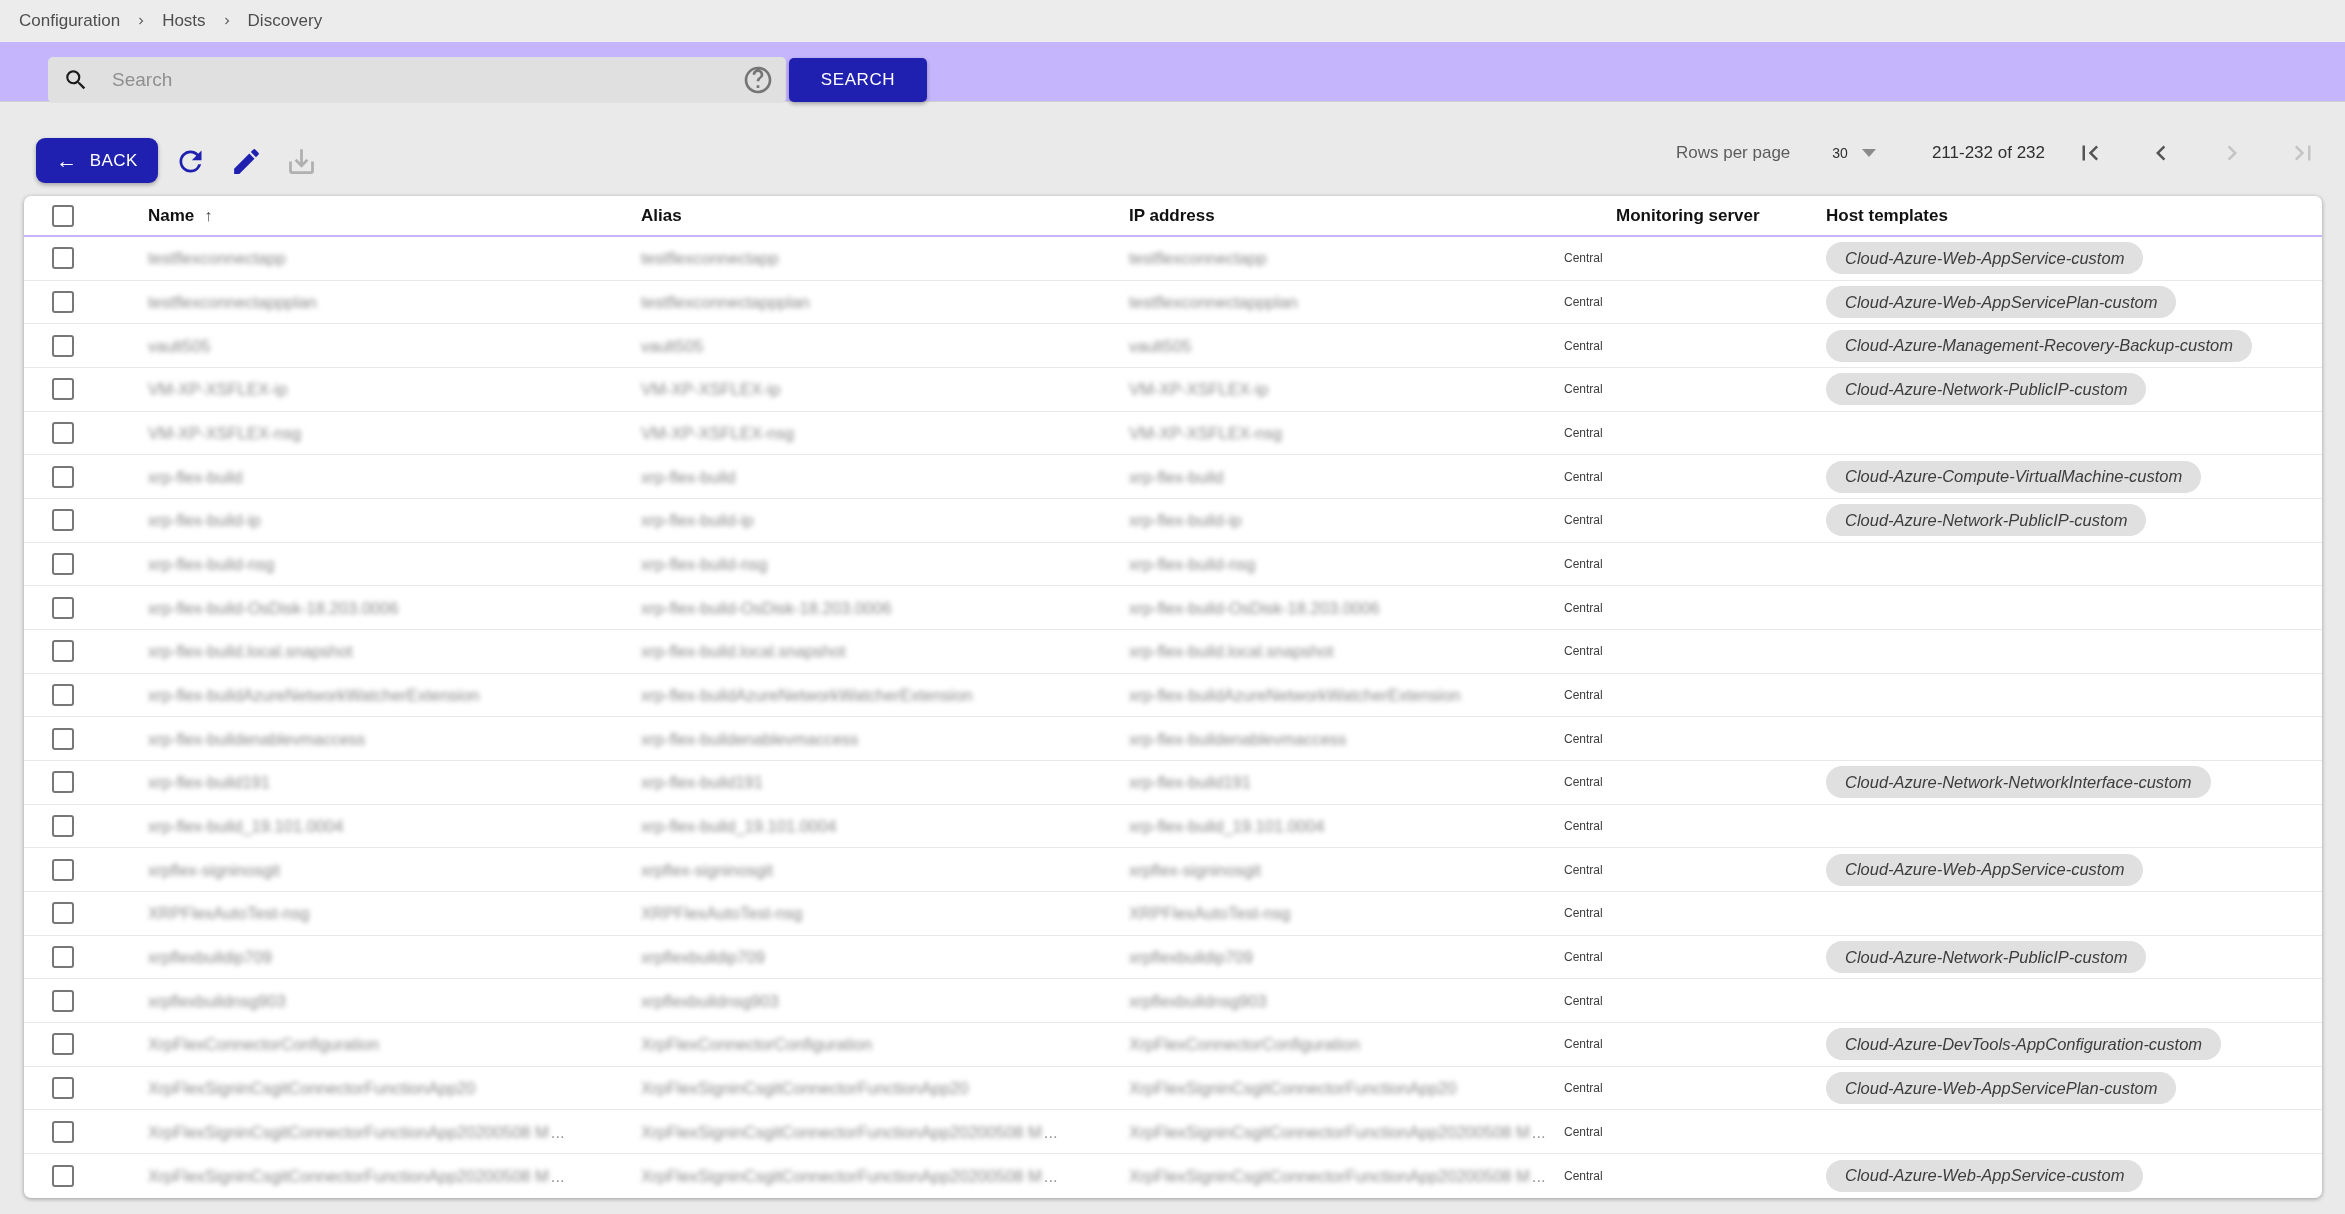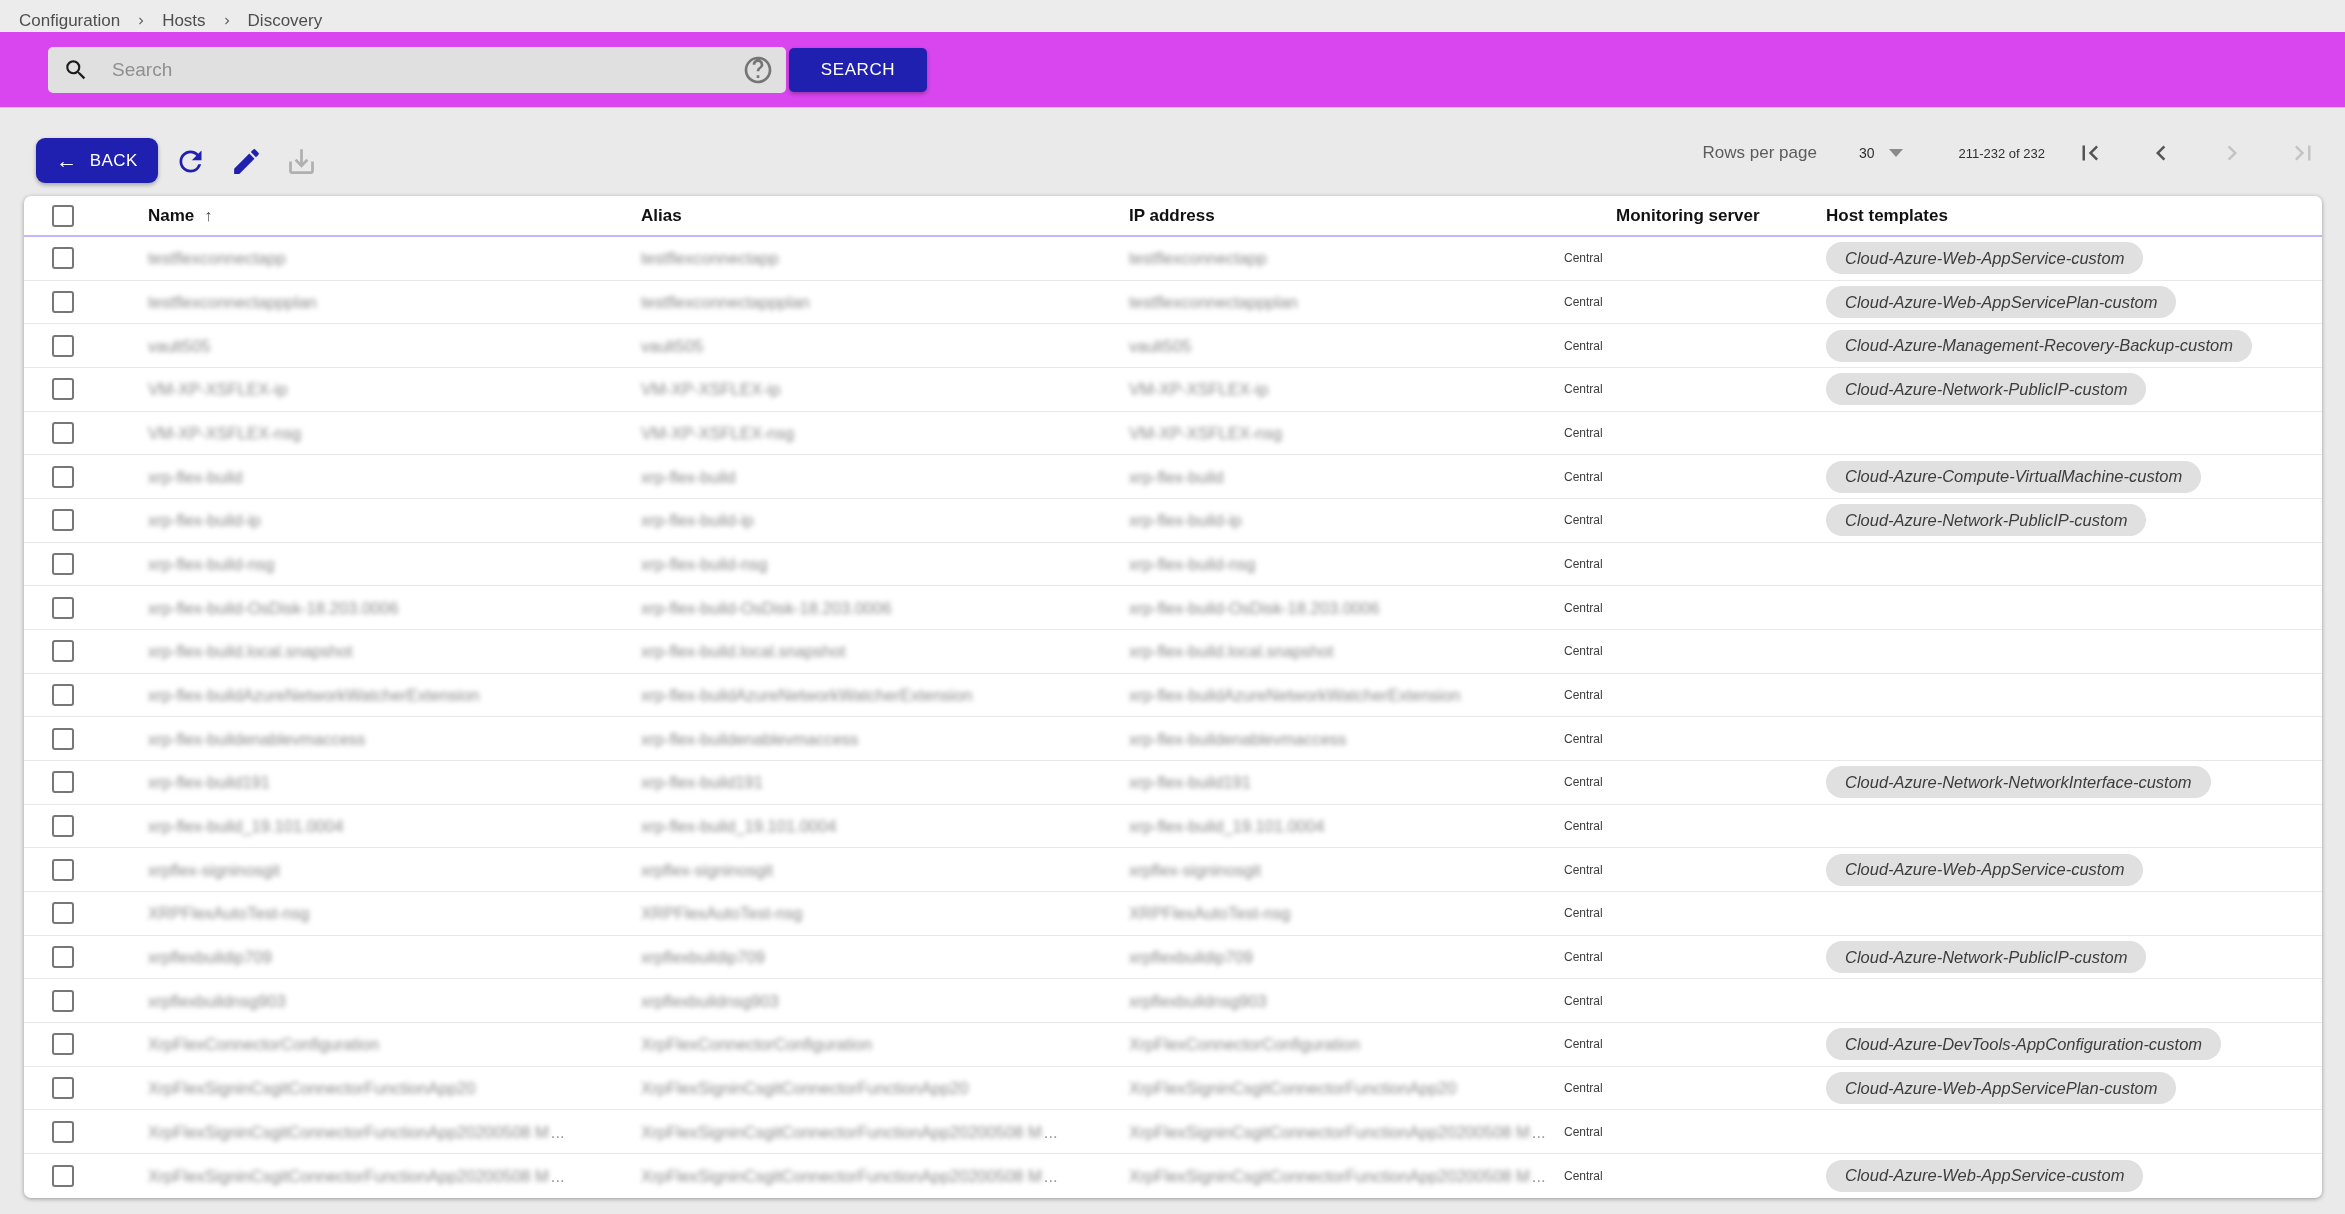--- a/index.html
+++ b/index.html
@@ -7,22 +7,22 @@
     font-family:"Liberation Sans", sans-serif; background:#eaeaea; }
 
   
   .breadcrumb-bar { position:absolute; left:0; top:0; width:2345px; height:42px;
     background:#ececec; display:flex; align-items:center; padding-left:19px; }
   .crumb { font-size:17px; color:#4e4e4e; cursor:pointer; }
   .crumb-sep { color:#5f5f5f; margin:0 14px; display:flex; align-items:center; }
   .crumb-sep svg { width:14px; height:14px; }
 
   
-  .search-row { position:absolute; left:0; top:32px; width:2345px; height:76px;
-    background:#d946ef; border-bottom:1px solid #cfcfcf; }
+  .search-row { position:absolute; left:0; top:42px; width:2345px; height:60px;
+    background:#c4b5fd; border-bottom:1px solid #cfcfcf; }
   .search-box { position:absolute; left:48px; top:15px; width:738px; height:46px;
     background:#e0e0e0; border-radius:5px; display:flex; align-items:center; }
   .search-box .mag { margin-left:15px; display:flex; }
   .search-input { flex:1; border:none; outline:none; background:transparent;
     font-size:19px; color:#333; padding-left:23px; font-family:"Liberation Sans",sans-serif; }
   .search-input::placeholder { color:#8f8f8f; }
   .help-btn { margin-right:12px; display:flex; cursor:pointer; }
   .search-button { position:absolute; left:789px; top:16px; width:138px; height:44px;
     background:#2020b0; color:#ffffff; border:none; border-radius:5px;
     font-size:17px; letter-spacing:.6px; cursor:pointer;
@@ -43,21 +43,21 @@
   .edit-btn { left:228px; }
   .download-btn { left:283px; }
 
   .pagination { position:absolute; right:23px; top:0; height:68px;
     display:flex; align-items:center;text-align:center; }
   .rpp-label { font-size:17px; color:#5c5c5c; }
   .rpp-select { display:flex; align-items:center; margin-left:42px; cursor:pointer; }
   .rpp-value { font-size:14px; color:#2f2f2f; }
   .rpp-caret { width:0; height:0; border-left:7px solid transparent;
     border-right:7px solid transparent; border-top:8px solid #8a8a8a; margin-left:14px; }
-  .range-label { font-size:13px; color:#2f2f2f; margin-left:56px; }
+  .range-label { font-size:17px; color:#2f2f2f; margin-left:56px; }
   .pg-btn { background:none; border:none; cursor:pointer; width:38px; height:38px;
     display:flex; align-items:center; justify-content:center; }
   .pg-btn svg { width:30px; height:30px; }
   .pg-first { margin-left:26px; }
   .pg-prev { margin-left:33px; }
   .pg-next { margin-left:33px; }
   .pg-last { margin-left:33px; }
 
   
   .card { position:absolute; left:24px; top:196px; width:2298px; height:1002px;

